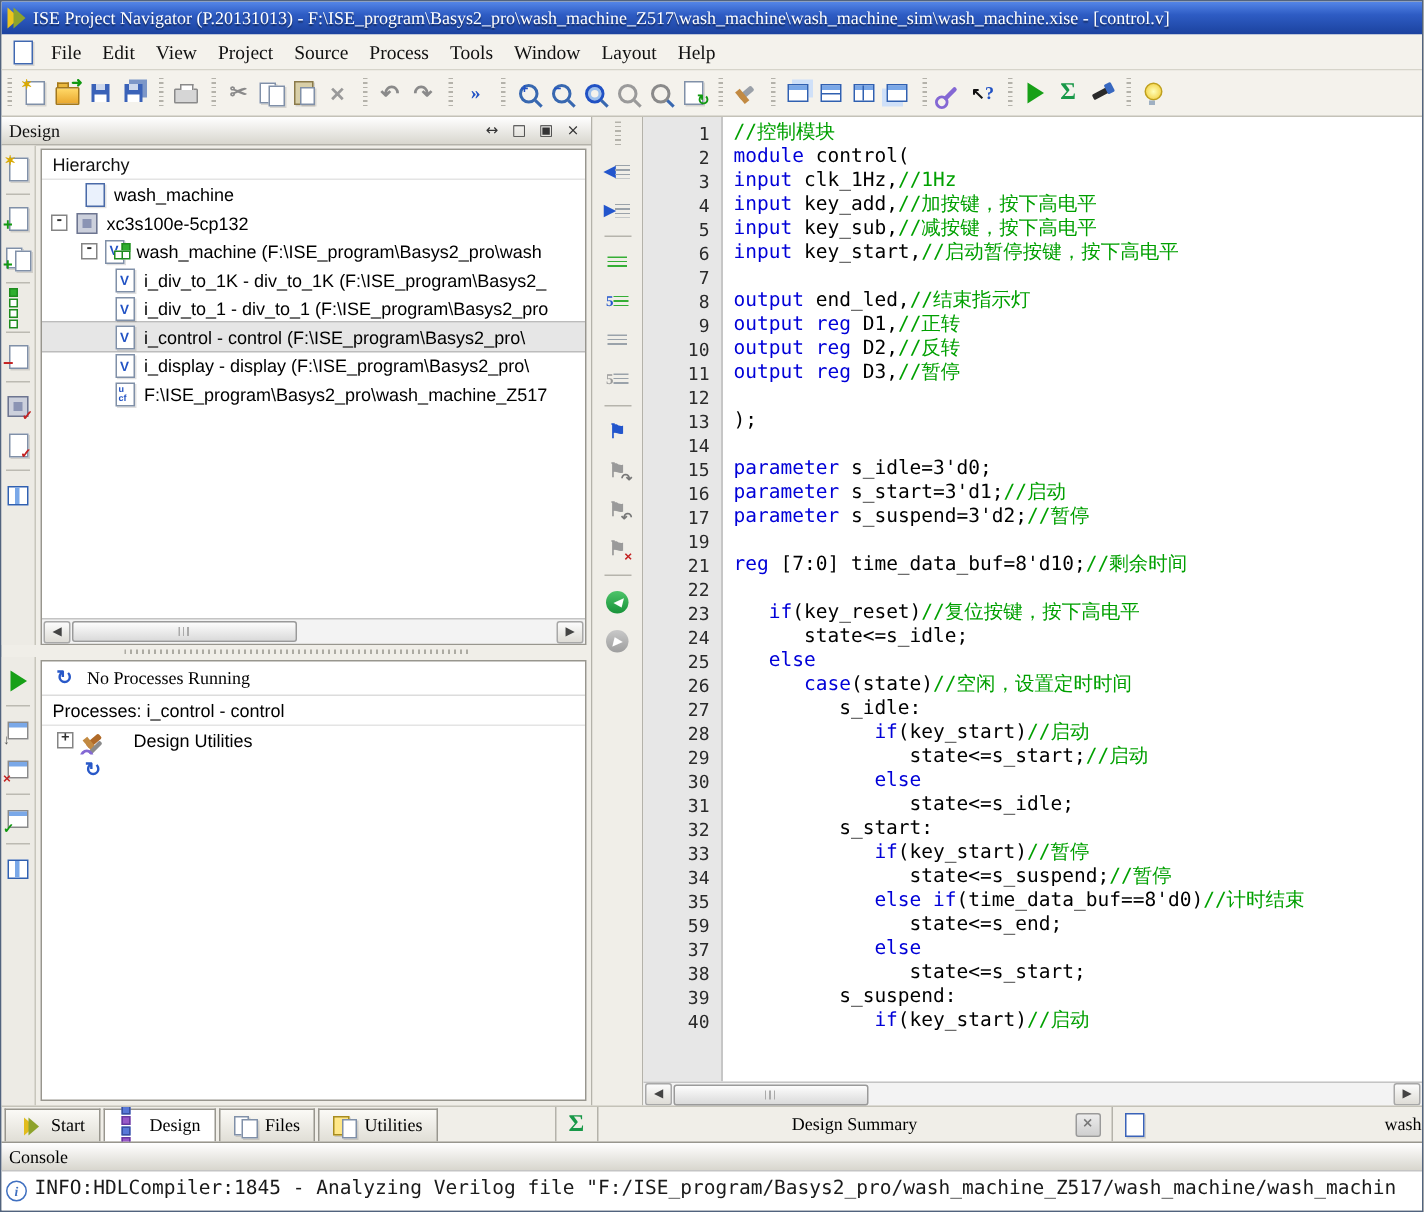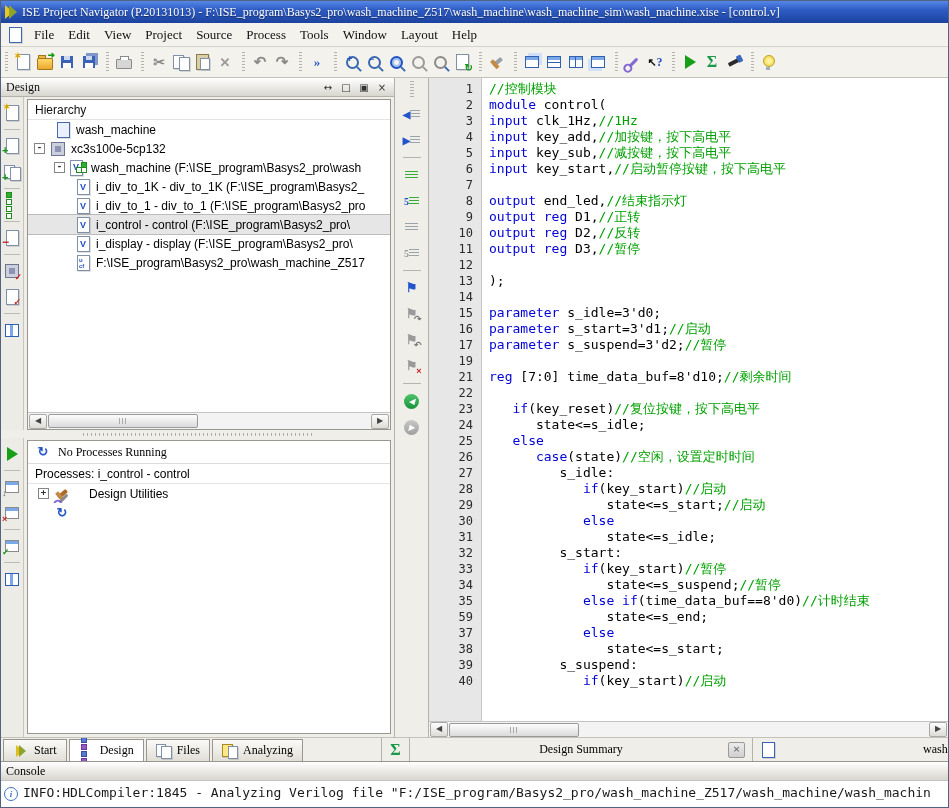--- a/index.html
+++ b/index.html
@@ -703,21 +703,21 @@
             <i class="doc" style="width:9px;height:11px"></i>
             <i class="doc" style="width:9px;height:11px;margin-left:-5px;margin-top:3px"></i>
           </span>
           <span>Files</span>
         </span>
         <span class="tab">
           <span class="ic">
             <i class="doc y" style="width:9px;height:11px"></i>
             <i class="doc" style="width:9px;height:11px;margin-left:-5px;margin-top:3px"></i>
           </span>
-          <span>Analyzing</span>
+          <span>Utilities</span>
         </span>
       </span>
     <span class="bb-gap"></span>
     <span class="sigma-tab">
         <b class="sigma">Σ</b>
       </span>
     <span class="summary-tab">
       <span>Design Summary</span>
       <span class="close-btn">×</span>
     </span>

